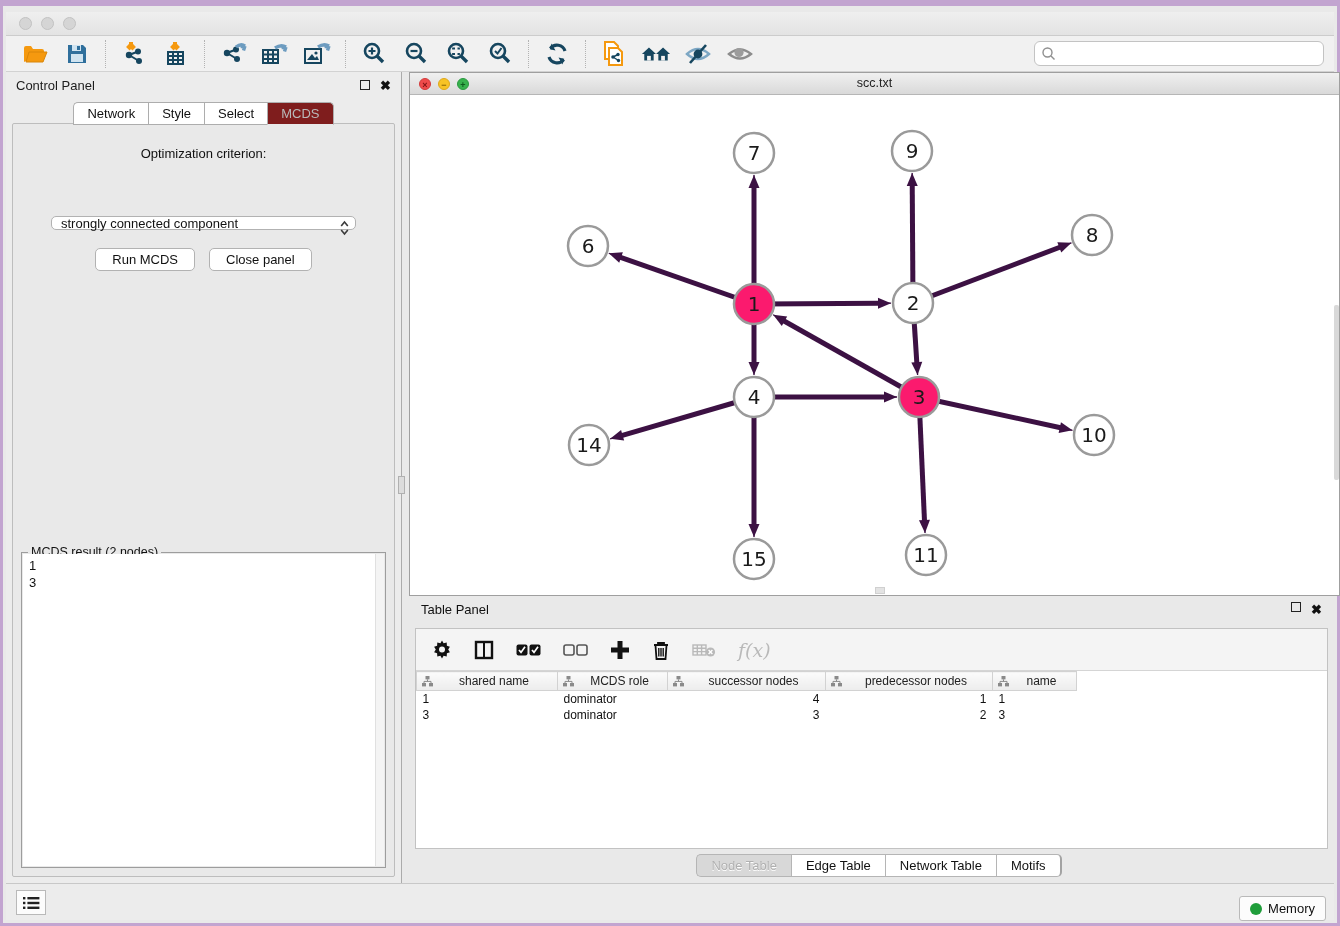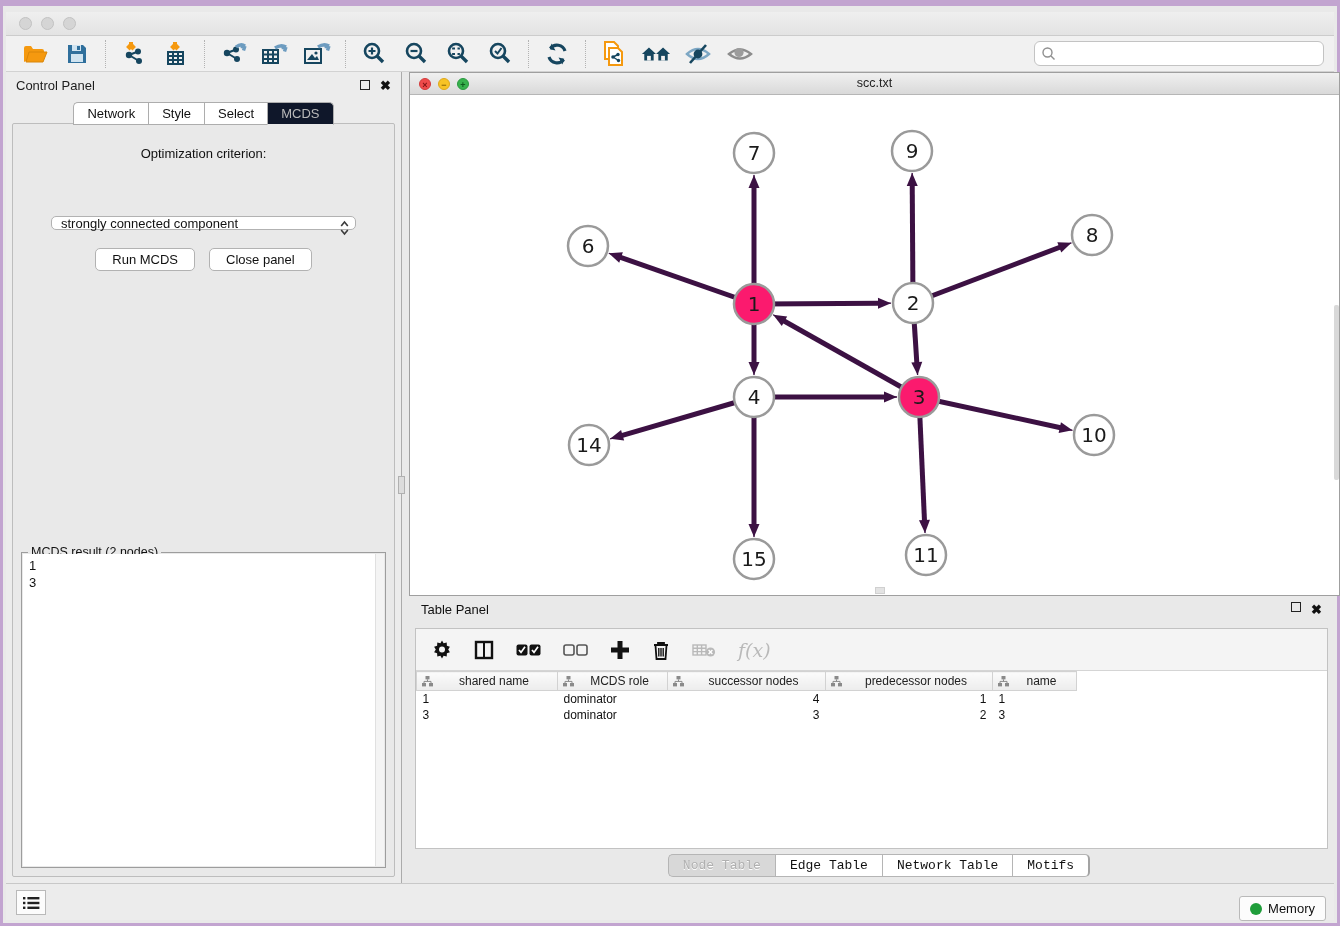--- a/index.html
+++ b/index.html
@@ -36,21 +36,21 @@
   .panel-head { height:26px; display:flex; align-items:center; padding:0 10px;
     font-size:13px; color:#1c1c1c; }
   .panel-head .spacer { flex:1; }
   .float-icon { width:10px; height:10px; border:1.5px solid #222; margin-right:10px; cursor:pointer; }
   .close-icon { font-size:13px; font-weight:bold; color:#111; cursor:pointer; }
   .cp-tabs { display:flex; justify-content:center; margin-top:4px; position:relative; z-index:2; }
   .cp-tab { font-size:13px; padding:3px 13px; background:#ffffff; border:1px solid #adadad;
     border-right:none; color:#111; cursor:pointer; }
   .cp-tab:first-child { border-radius:5px 0 0 0; }
   .cp-tab:last-child { border-right:1px solid #adadad; border-radius:0 5px 0 0; }
-  .cp-tab.active { background:#0f172a; color:#b9b9b9; border-bottom:1px solid #e9e9e9; }
+  .cp-tab.active { background:#7f1d1d; color:#b9b9b9; border-bottom:1px solid #e9e9e9; }
   .cp-body { position:absolute; left:6px; right:6px; top:51px; bottom:6px;
     background:#e9e9e9; border:1px solid #bdbdbd; border-radius:2px; }
   .opt-label { text-align:center; font-size:13px; color:#111; margin-top:22px; }
   .dropdown { position:absolute; left:38px; right:38px; top:92px; height:14px; background:#fff;
     border:1px solid #b2b2b2; border-radius:5px; font-size:13px; color:#111;
     display:flex; align-items:center; padding-left:9px; cursor:pointer; }
   .dd-arrows { position:absolute; right:6px; top:3px; width:9px; }
   .btn-row { position:absolute; top:124px; left:0; right:0; display:flex; justify-content:center; gap:14px; }
   .pbtn { background:#fff; border:1px solid #b2b2b2; border-radius:5px; font-size:13px;
     color:#111; padding:3px 16px; cursor:pointer; font-family:"Liberation Sans",sans-serif; }
@@ -89,21 +89,21 @@
   .tp-toolbar { height:42px; background:#f4f4f4; border-bottom:1px solid #d5d5d5;
     display:flex; align-items:center; padding-left:16px; gap:22px; }
   .tp-ticon { display:flex; align-items:center; justify-content:center; cursor:pointer; }
   .fx { font-family:"DejaVu Serif", serif; font-style:italic; font-size:19px; color:#b9b9b9; }
   .ttable { border-collapse:collapse; table-layout:fixed; font-size:12px; color:#111; }
   .ttable th { height:19px; background:linear-gradient(#fbfbfb,#ececec);
     border:1px solid #d2d2d2; font-weight:normal; font-size:12px; color:#222;
     text-align:center; position:relative; padding-left:14px; cursor:pointer; }
   .th-ic { position:absolute; left:5px; top:4px; }
   .ttable td { height:16px; padding:0 6px; overflow:hidden; white-space:nowrap; }
-  .tp-tabs { position:absolute; left:15px; right:0; bottom:6px; display:flex; justify-content:center;font-family:Liberation Mono, monospace; }
+  .tp-tabs { position:absolute; left:15px; right:0; bottom:6px; display:flex; justify-content:center; }
   .tp-tab { font-size:13px; padding:3px 14px; background:#fff; border:1px solid #b5b5b5;
     border-right:none; color:#111; cursor:pointer; }
   .tp-tab:first-child { border-radius:5px 0 0 5px; }
   .tp-tab:last-child { border-right:2px solid #a3a3a3; border-radius:0 5px 5px 0; }
   .tp-tab.active { background:#d8d8d8; color:#b0b0b0; text-shadow:0 1px 0 #fff; }
 
   
   .statusbar { position:absolute; left:3px; right:3px; bottom:3px; height:37px;
     background:#ececec; border-top:1px solid #c8c8c8; }
   .list-btn { position:absolute; left:10px; top:6px; width:30px; height:25px; background:#fcfcfc;

